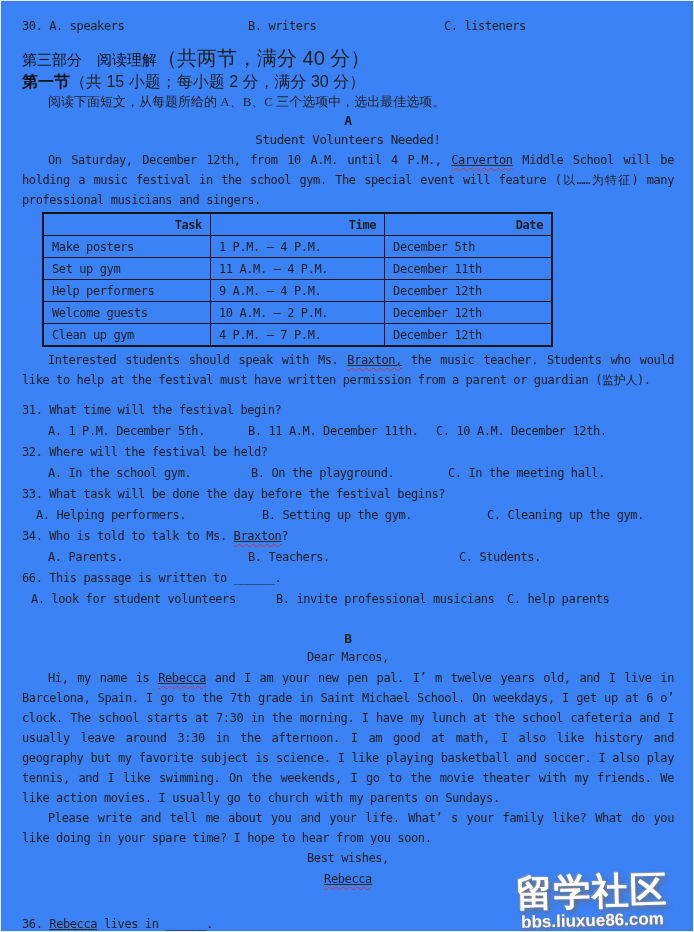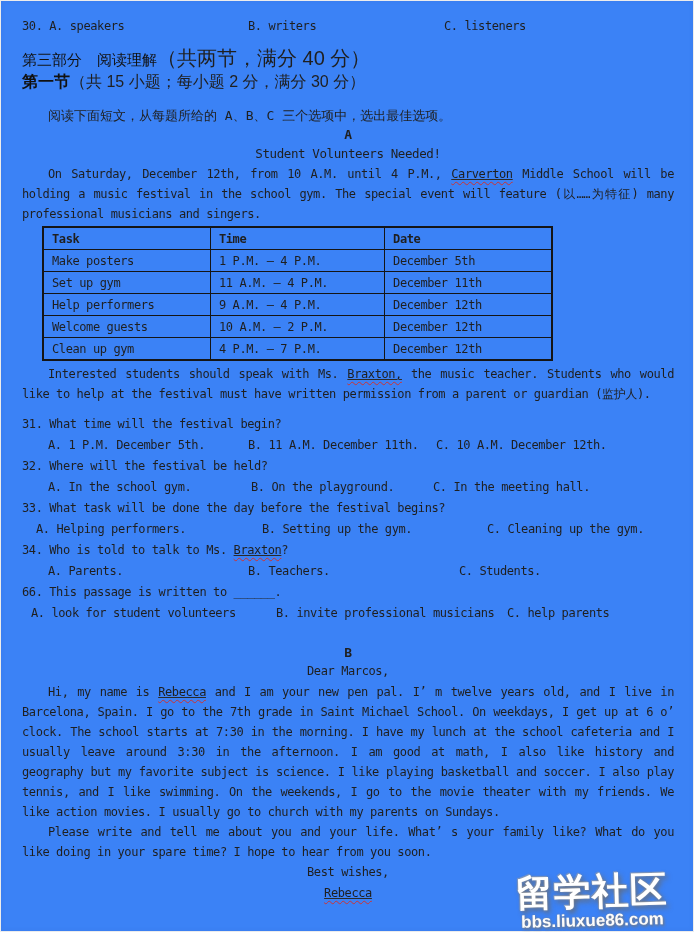--- a/index.html
+++ b/index.html
@@ -22,31 +22,31 @@
   .letter-para{line-height:20px;text-align:justify;text-indent:26px;}
 
   .heading1{margin-top:10px;height:22px;line-height:22px;white-space:nowrap;
     font-family:"Liberation Sans",sans-serif;font-size:15px;letter-spacing:0;}
   .heading1 .hbold{font-weight:normal;color:#111;}
   .heading1 .hrest{font-weight:normal;font-size:20px;}
   .heading2{margin-top:2px;height:21px;line-height:21px;white-space:nowrap;
     font-family:"Liberation Sans",sans-serif;font-size:16px;letter-spacing:0;}
   .heading2 .hbold{font-weight:bold;color:#111;}
   .heading2 .hrest{font-weight:normal;}
-  .instructions{margin-top:14px;height:20px;line-height:20px;white-space:nowrap;
-    text-indent:26px;font-size:13px;letter-spacing:0;}
+  .instructions{margin-top:0;height:20px;line-height:20px;white-space:nowrap;
+    text-indent:26px;font-size:13px;letter-spacing:0;font-family:Liberation Serif, serif;}
 
   .center-label{height:17px;line-height:17px;text-align:center;font-weight:bold;font-size:13px;}
   .center-title{height:21px;line-height:21px;text-align:center;font-size:12.5px;}
 
   table.sched{border-collapse:collapse;width:511px;margin-left:20px;margin-top:2px;
     border:2px solid #151515;}
   table.sched th,table.sched td{border:1px solid #151515;height:21px;padding:0 8px;
     font-size:12px;font-weight:normal;letter-spacing:-0.4px;}
-  table.sched th{text-align:left;font-weight:bold;}
+  table.sched th{text-align:right;font-weight:bold;}
   table.sched col.c1{width:168px;} table.sched col.c2{width:175px;} table.sched col.c3{width:168px;}
 
   .qline{height:21px;line-height:21px;white-space:nowrap;}
   .optrow{position:relative;height:21px;line-height:21px;}
   .optrow span{position:absolute;top:0;white-space:nowrap;}
 
   .name{text-decoration:underline;text-decoration-color:#2a2a2a;text-decoration-thickness:1px;}
   .wavy{text-decoration:underline wavy #cc3333;text-decoration-thickness:1px;text-underline-offset:3px;}
 
   .gap-b{margin-top:20px;}
@@ -135,21 +135,21 @@
   <div class="optrow">
     <span style="left:26px">A. 1 P.M. December 5th.</span>
     <span style="left:226px">B. 11 A.M. December 11th.</span>
     <span style="left:414px">C. 10 A.M. December 12th.</span>
   </div>
 
   <div class="qline">32. Where will the festival be held?</div>
   <div class="optrow">
     <span style="left:26px">A. In the school gym.</span>
     <span style="left:229px">B. On the playground.</span>
-    <span style="left:411px">C. In the meeting hall.</span>
+    <span style="left:426px">C. In the meeting hall.</span>
   </div>
 
   <div class="qline">33. What task will be done the day before the festival begins?</div>
   <div class="optrow">
     <span style="left:14px">A. Helping performers.</span>
     <span style="left:240px">B. Setting up the gym.</span>
     <span style="left:465px">C. Cleaning up the gym.</span>
   </div>
 
   <div class="qline"><span>34. Who is told to talk to Ms. </span><u class="name"><span class="wavy">Braxton</span></u><span>?</span></div>

